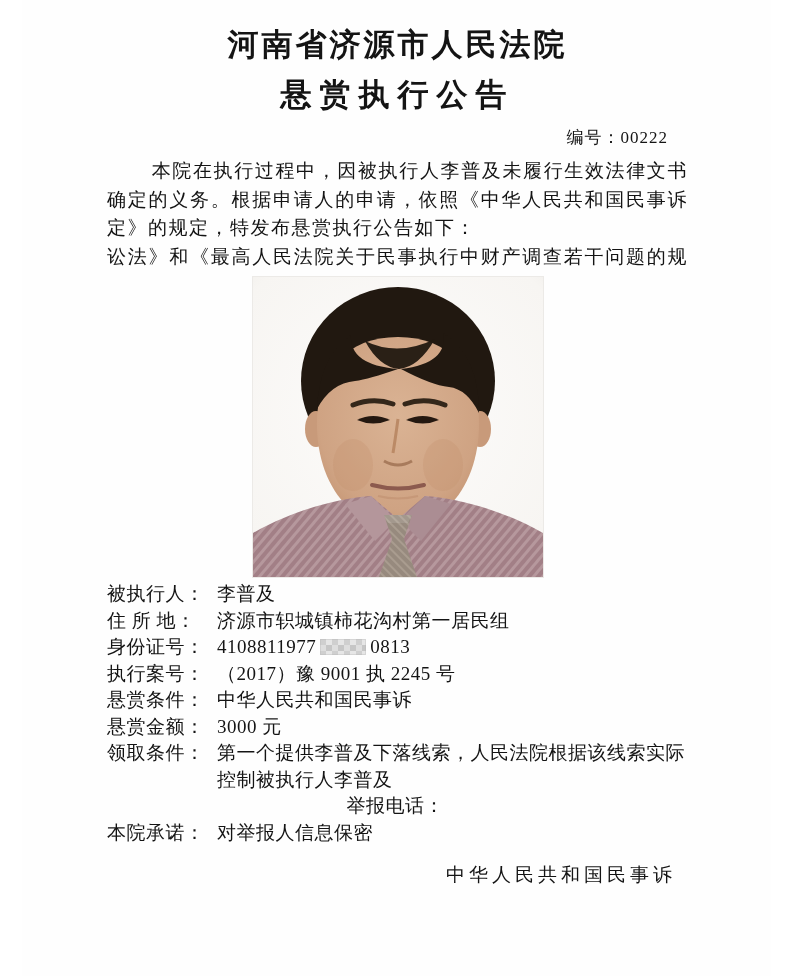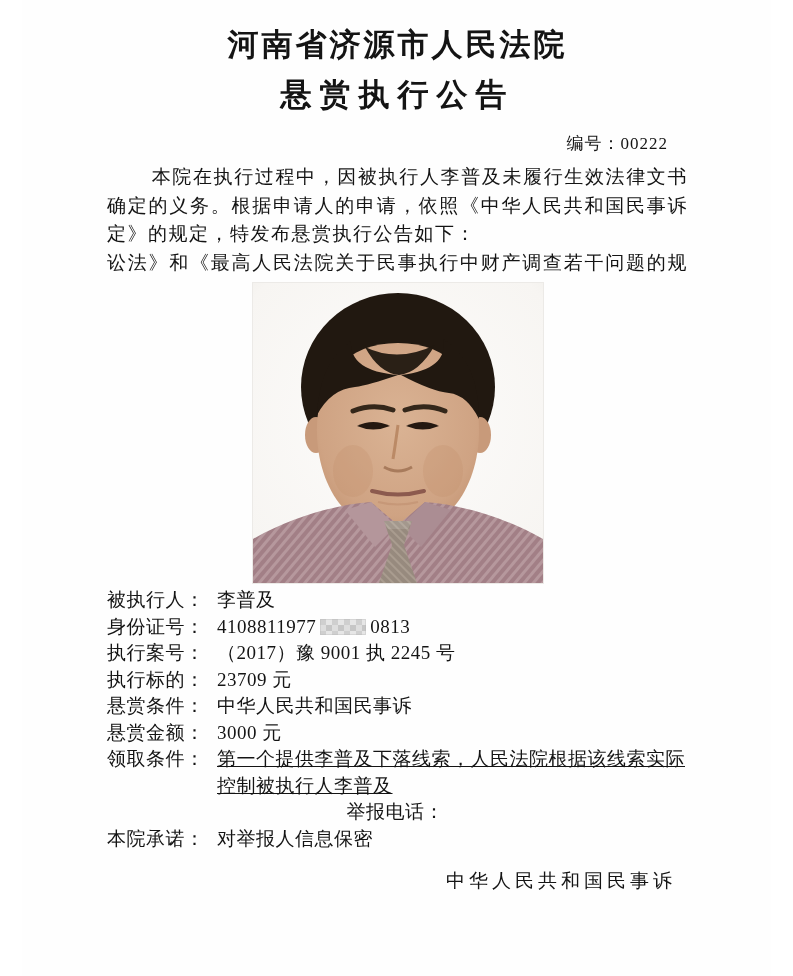--- a/index.html
+++ b/index.html
@@ -5,32 +5,32 @@
   * { margin:0; padding:0; box-sizing:border-box; }
   html,body { background:#ffffff; }
   .page {
     width:749px; height:976px; margin:0 auto; position:relative;
     background:#fefefe; color:#141414; overflow:hidden;
     font-family:"Liberation Serif","DejaVu Serif",serif;
   }
   .content { padding:20px 83px 0 85px; }
   .title { text-align:center; font-weight:bold; font-size:31px; line-height:50px; letter-spacing:3px; }
   .title-line2 { letter-spacing:8px; }
-  .doc-number { text-align:right; padding-right:20px; font-size:17px; letter-spacing:1px; margin-top:12px; }
+  .doc-number { text-align:right; padding-right:20px; font-size:17px; letter-spacing:1px; margin-top:6px; }
   .para { margin-top:8px; font-size:19px; line-height:28.5px; letter-spacing:1.5px; }
   .para .line { text-align:justify; text-align-last:justify; }
   .para .line.first { text-indent:2.35em; }
   .para .line.last  { text-align-last:left; }
   .photo-wrap { width:290px; height:300px; margin:6px auto 4px; outline:1px solid #eceae7; }
   .photo-wrap svg { display:block; }
   .rows { font-size:19px; margin-top:2px; }
   .row { display:flex; line-height:26.5px;justify-content:center; }
   .row .lbl { flex:0 0 102px; white-space:pre; letter-spacing:0.5px; }
   .row .val { flex:1; padding-left:8px; white-space:nowrap; letter-spacing:0.5px; }
-  .row.wrap .val { white-space:normal;text-decoration:underline; }
+  .row.wrap .val { white-space:normal; }
   .censor {
     display:inline-block; width:46px; height:16px; margin:0 4px; vertical-align:-2px;
     background:
       conic-gradient(from 90deg, #c6c6c6 25%, #dedede 0 50%, #cfcfcf 0 75%, #e6e6e6 0);
     background-size:12px 12px;
     box-shadow:inset 0 0 0 1px rgba(180,180,180,.35);
   }
   .date-line { text-align:right; padding-right:12px; font-size:19px; letter-spacing:4px; margin-top:16px; }
 </style>
 </head>
@@ -114,30 +114,30 @@
         <path d="M131 238 L 159 238 L 155 246 L 135 246 Z" fill="#ffffff" opacity="0.12"></path>
       </svg>
     </div>
 
     <div class="rows">
       <div class="row">
         <span class="lbl">被执行人：</span>
         <span class="val">李普及</span>
       </div>
       <div class="row">
+        <span class="lbl">住 所 地：</span>
+        <span class="val">济源市轵城镇柿花沟村第一居民组</span>
+      </div>
+      <div class="row">
         <span class="lbl">身份证号：</span>
         <span class="val"><span>4108811977</span><span class="censor"></span><span>0813</span></span>
       </div>
       <div class="row">
         <span class="lbl">执行案号：</span>
         <span class="val">（2017）豫 9001 执 2245 号</span>
-      </div>
-      <div class="row">
-        <span class="lbl">执行标的：</span>
-        <span class="val">23709 元</span>
       </div>
       <div class="row">
         <span class="lbl">悬赏条件：</span>
         <span class="val">中华人民共和国民事诉</span>
       </div>
       <div class="row">
         <span class="lbl">悬赏金额：</span>
         <span class="val">3000 元</span>
       </div>
       <div class="row wrap">

